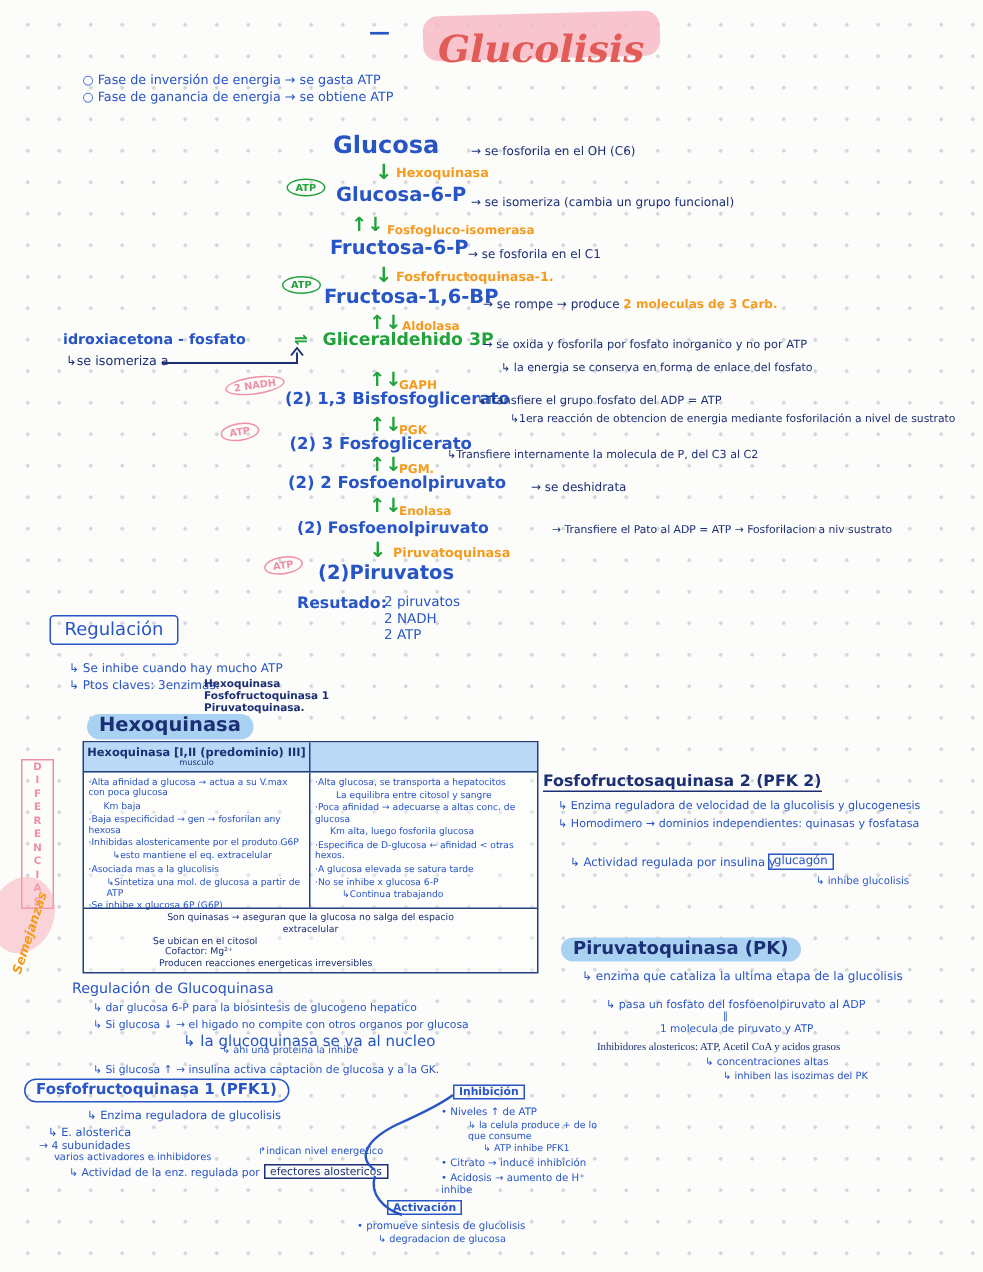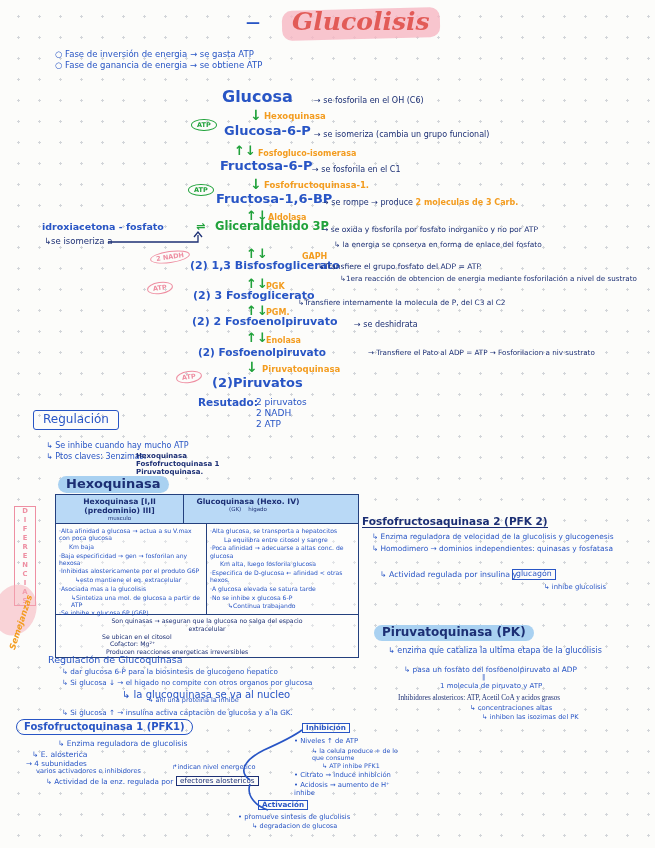--- a/index.html
+++ b/index.html
@@ -11,32 +11,32 @@
   #page{
     position:relative;width:655px;height:848px;overflow:hidden;
     background-color:#fcfcfa;
     background-image:radial-gradient(circle,#d2d5d9 1px,transparent 1.3px);
     background-size:21px 21px;background-position:8px 6px;
     font-family:"DejaVu Sans",sans-serif;
   }
   .t{position:absolute;white-space:nowrap;line-height:1.15;}
   .w{white-space:normal;}
   .b{color:var(--blue);} .n{color:var(--navy);} .o{color:var(--orange);font-weight:600;}
-  .g{color:var(--green);} .r{color:var(--red);}
+  .g{color:var(--green);} .r{color:var(--red);margin-top:11px;}
   .bold{font-weight:600;}
   .ar{color:var(--green);font-weight:bold;}
   .oval{position:absolute;border-radius:50%;padding:1px 5px;font-size:6.5px;font-weight:600;}
   .goval{border:1.5px solid var(--green);color:var(--green);}
   .poval{border:1.5px solid var(--pinkink);color:var(--pinkink);}
   .boxed{border:1.2px solid var(--blue);padding:0 3px;}
   .pill{background:var(--pill);border-radius:9px;padding:1px 8px;color:var(--navy);font-weight:600;}
   .hlrect{position:absolute;background:var(--hl);opacity:.8;border-radius:10px;transform:rotate(-1.5deg);}
   .tbl{position:absolute;left:55px;top:494px;width:302px;border:1.6px solid var(--border);background:rgba(255,255,255,.35);}
   .thead{display:flex;border-bottom:1.6px solid var(--border);background:var(--tblue);}
-  .th{width:128px;text-align:center;padding:2px 1px;box-sizing:border-box;}
+  .th{width:151px;text-align:center;padding:2px 1px;box-sizing:border-box;}
   .th .tt{font-size:7.6px;font-weight:700;color:var(--navy);}
   .th .sub{font-size:5.5px;color:var(--navy);}
   .tbody{display:flex;height:90px;}
   .col{width:151px;box-sizing:border-box;padding:3px 3px;font-size:6.1px;color:var(--blue);}
   .colL{border-right:1.6px solid var(--border);}
   .col div{margin-bottom:1.5px;line-height:1.18;}
   .tmerge{border-top:1.6px solid var(--border);height:43px;font-size:6.2px;color:var(--navy);padding:2px 4px;box-sizing:border-box;line-height:1.25;}
   .vlabel{position:absolute;left:14px;top:506px;width:20px;height:98px;border:1.2px solid var(--pinkink);
     display:flex;align-items:center;justify-content:center;}
   .vlabel span{writing-mode:vertical-rl;text-orientation:upright;font-size:6.8px;color:var(--pinkink);font-weight:700;letter-spacing:1px;}
@@ -85,21 +85,21 @@
   <div class="t g bold" style="left:215px;top:220px;font-size:11.5px;">Gliceraldehido 3P</div>
   <div class="t n" style="left:322px;top:226px;font-size:7.6px;">→ se oxida y fosforila por fosfato inorganico y no por ATP</div>
   <div class="t n" style="left:44px;top:237px;font-size:8.5px;">↳se isomeriza a</div>
   <svg style="left:106px;top:230px;" width="106" height="16">
     <path d="M2,12 L92,12 L92,5" fill="none" stroke="#1c2f74" stroke-width="1.3"></path>
     <path d="M88,7 L92,2 L96,7" fill="none" stroke="#1c2f74" stroke-width="1.3"></path>
   </svg>
   <div class="t n" style="left:334px;top:241px;font-size:7.4px;">↳ la energia se conserva en forma de enlace del fosfato</div>
 
   <div class="t ar" style="left:246px;top:247px;font-size:13px;">↑↓</div>
-  <div class="t o" style="left:266px;top:252px;font-size:8px;margin-left:36px;">GAPH</div>
+  <div class="t o" style="left:266px;top:252px;font-size:8px;">GAPH</div>
   <span class="oval poval" style="left:150px;top:251px;transform:rotate(-8deg);">2 NADH</span>
 
   <div class="t b bold" style="left:190px;top:260px;font-size:11px;">(2) 1,3 Bisfosfoglicerato</div>
   <div class="t n" style="left:318px;top:263px;font-size:7.6px;">↳Transfiere el grupo fosfato del ADP = ATP</div>
   <div class="t n w" style="left:340px;top:275px;width:300px;font-size:7.2px;">↳1era reacción de obtencion de energia mediante fosforilación a nivel de sustrato</div>
 
   <div class="t ar" style="left:246px;top:277px;font-size:13px;">↑↓</div>
   <div class="t o" style="left:266px;top:282px;font-size:8px;">PGK</div>
   <span class="oval poval" style="left:147px;top:282px;transform:rotate(-8deg);">ATP</span>
 
@@ -142,24 +142,20 @@
       <span>DIFERENCIAS</span>
     </div>
   <div style="position:absolute;left:-6px;top:584px;width:42px;height:52px;background:rgba(246,170,180,.5);border-radius:50%;transform:rotate(20deg);"></div>
   <div class="t o" style="left:8px;top:648px;font-size:8.5px;font-style:italic;transform:rotate(-72deg);transform-origin:left top;">Semejanzas</div>
 
   <div class="tbl">
     <div class="thead">
       <div class="th" style="border-right:1.6px solid var(--border);">
         <div class="tt">Hexoquinasa [I,II (predominio) III]</div>
         <div class="sub">musculo</div>
-      </div>
-      <div class="th">
-        <div class="tt">Glucoquinasa (Hexo. IV)</div>
-        <div class="sub"><span>(GK)</span>&nbsp;&nbsp;&nbsp;&nbsp;<span>higado</span></div>
       </div>
     </div>
     <div class="tbody">
       <div class="col colL">
         <div>·Alta afinidad a glucosa → actua a su V.max con poca glucosa</div>
         <div style="margin-left:10px;">Km baja</div>
         <div>·Baja especificidad → gen → fosforilan any hexosa</div>
         <div>·Inhibidas alostericamente por el produto G6P</div>
         <div style="margin-left:16px;">↳esto mantiene el eq. extracelular</div>
         <div>·Asociada mas a la glucolisis</div>

